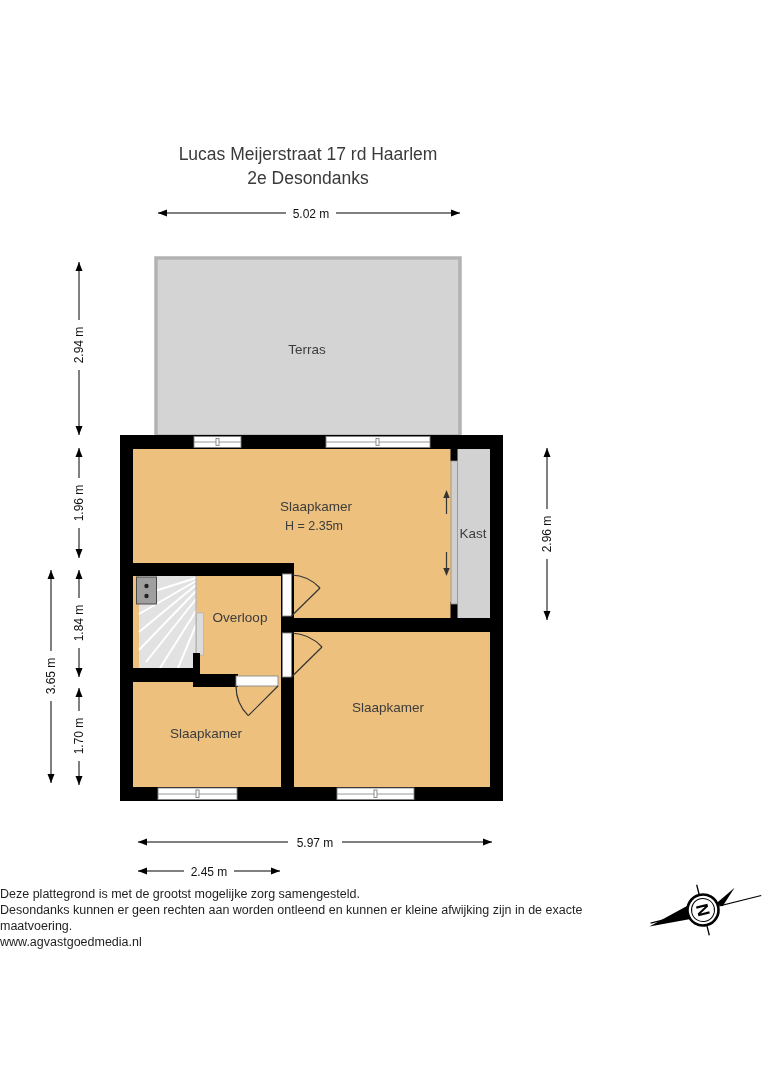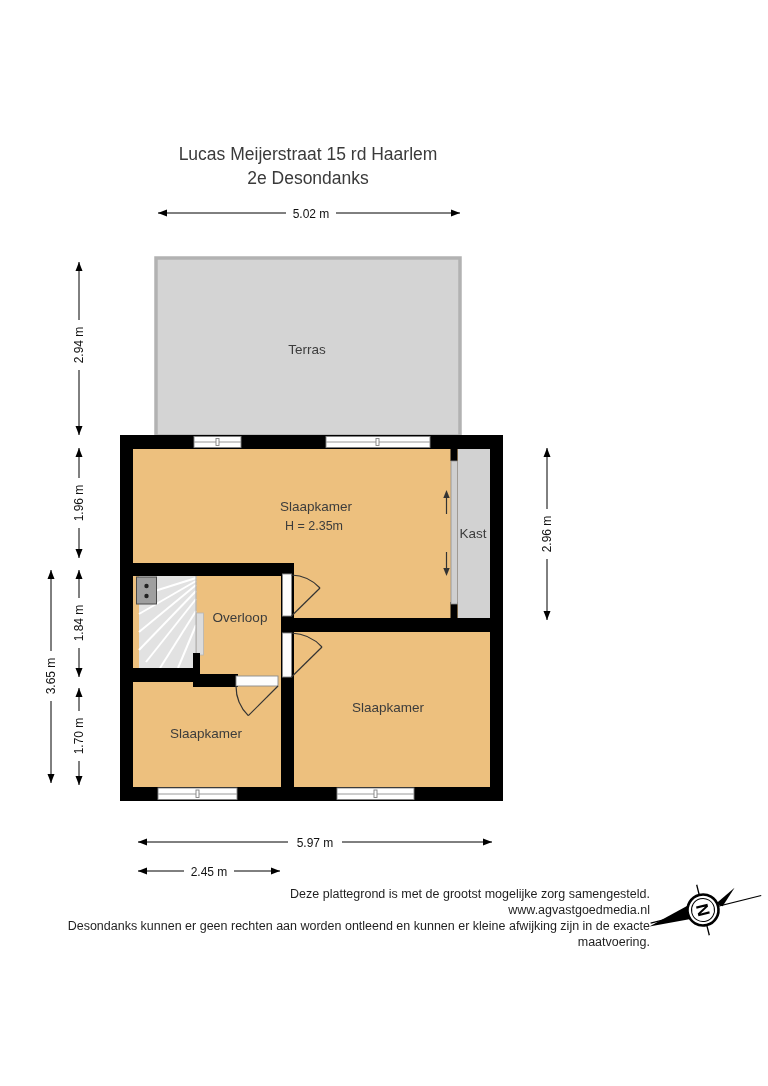--- a/index.html
+++ b/index.html
@@ -1,41 +1,41 @@
 <!DOCTYPE html>
 <html><head>
 <meta charset="utf-8">
 <style>
   html,body{margin:0;padding:0;background:#ffffff;}
   .canvas{position:relative;width:768px;height:1086px;background:#fff;overflow:hidden;
           font-family:"Liberation Sans",sans-serif;}
   .title-block{position:absolute;top:142px;left:0;width:616px;text-align:center;
                font-size:17.5px;line-height:1.38;color:#3a3a3a;}
-  .footer-block{position:absolute;top:886px;left:0;width:650px;text-align:right;
+  .footer-block{position:absolute;top:886px;left:0;width:650px;text-align:left;
                 font-size:12.5px;line-height:16px;color:#1f1f1f;}
   svg text{font-family:"Liberation Sans",sans-serif;}
   .room-label{font-size:13.5px;fill:#3c3c3c;}
   .room-sublabel{font-size:12.5px;fill:#3c3c3c;}
   .dim-label{font-size:12px;fill:#111;}
   .dim-line{stroke:#000;stroke-width:1;}
   .dim-arrow{fill:#000;}
   .wall{fill:#000;}
   .win{fill:#fff;stroke:#828282;stroke-width:0.9;}
   .win-line{stroke:#9a9a9a;stroke-width:1;}
   .door-strip{fill:#fdfdfd;stroke:#8a8a8a;stroke-width:0.9;}
   .door-arc{fill:none;stroke:#333;stroke-width:1.2;}
   .stair-line{stroke:#fff;stroke-width:2;}
 </style>
 </head>
 <body>
 
 <div class="canvas">
 
   <div class="title-block">
-    <div>Lucas Meijerstraat 15 rd Haarlem</div>
+    <div>Lucas Meijerstraat 17 rd Haarlem</div>
     <div>2e Desondanks</div>
   </div>
 
   <svg width="768" height="1086" viewBox="0 0 768 1086" style="position:absolute;top:0;left:0;">
 
     <rect x="156" y="258" width="304" height="178" stroke="#b2b2b2" stroke-width="3.5" fill="#d4d4d4"></rect>
 
     <polygon points="133,449 458,449 458,621 294,621 294,576 133,576" fill="#edc07e"></polygon>
     <rect x="458" y="449" width="32" height="171" fill="#d2d2d2"></rect>
     <rect x="133" y="576" width="148" height="111" fill="#edc07e"></rect>
@@ -206,17 +206,17 @@
       <line x1="0" y1="-26" x2="0" y2="-13" stroke="#000" stroke-width="1.3"></line>
       <line x1="0" y1="13" x2="0" y2="26" stroke="#000" stroke-width="1.3"></line>
       <circle cx="0" cy="0" r="15.5" fill="#fff" stroke="#000" stroke-width="2.6"></circle>
       <circle cx="0" cy="0" r="11.5" fill="none" stroke="#000" stroke-width="1"></circle>
       <text transform="rotate(90)" text-anchor="middle" dy="6" font-size="17" font-weight="bold" fill="#000">N</text>
     </g>
   </svg>
 
   <div class="footer-block">
     <div>Deze plattegrond is met de grootst mogelijke zorg samengesteld.</div>
+    <div>Desondanks kunnen er geen rechten aan worden ontleend en kunnen er kleine afwijking zijn in de exacte maatvoering.</div>
     <div>www.agvastgoedmedia.nl</div>
-    <div>Desondanks kunnen er geen rechten aan worden ontleend en kunnen er kleine afwijking zijn in de exacte maatvoering.</div>
   </div>
 
 </div>
 
 </body></html>

